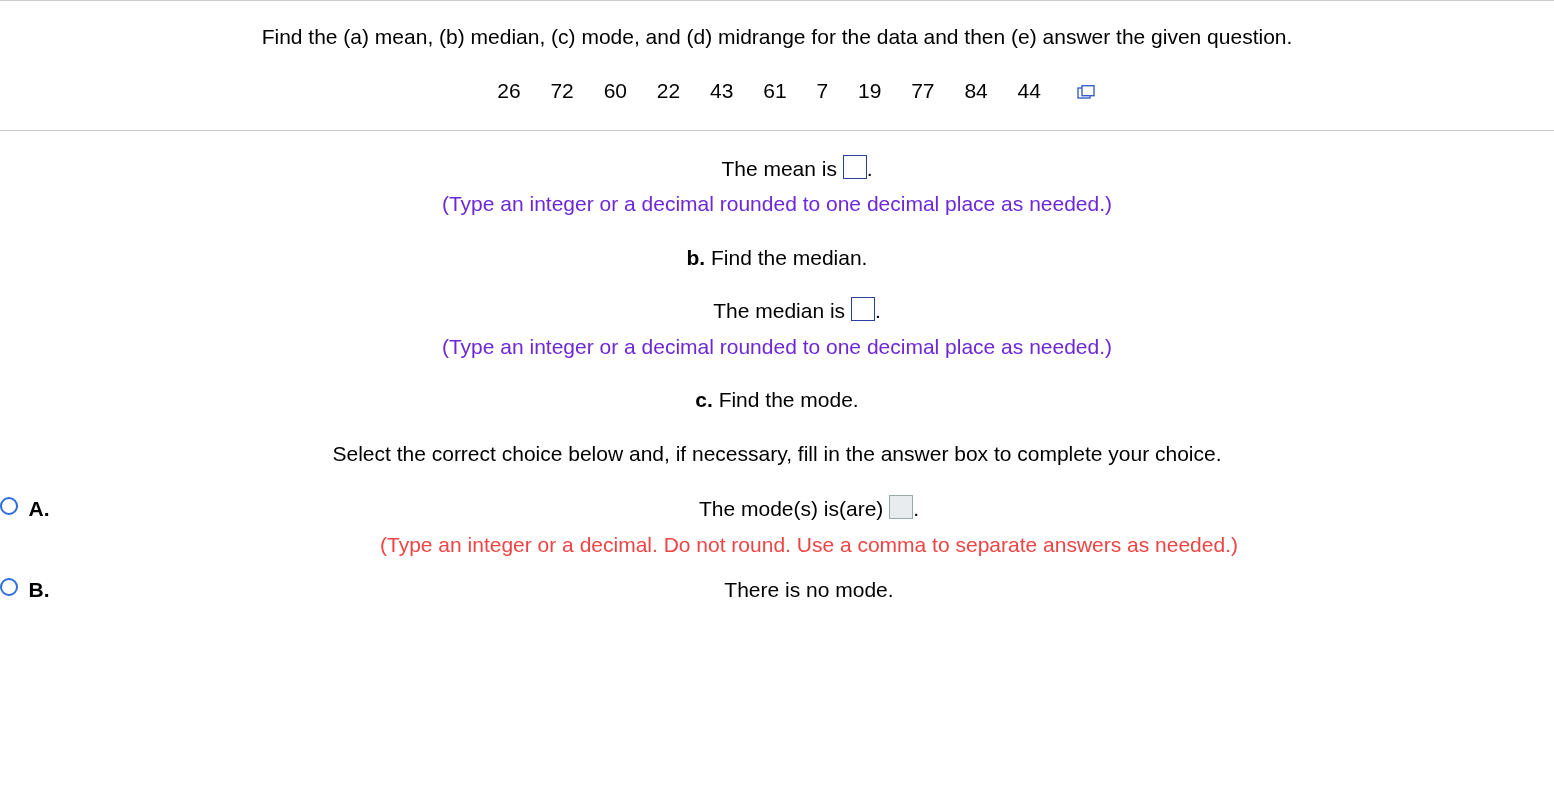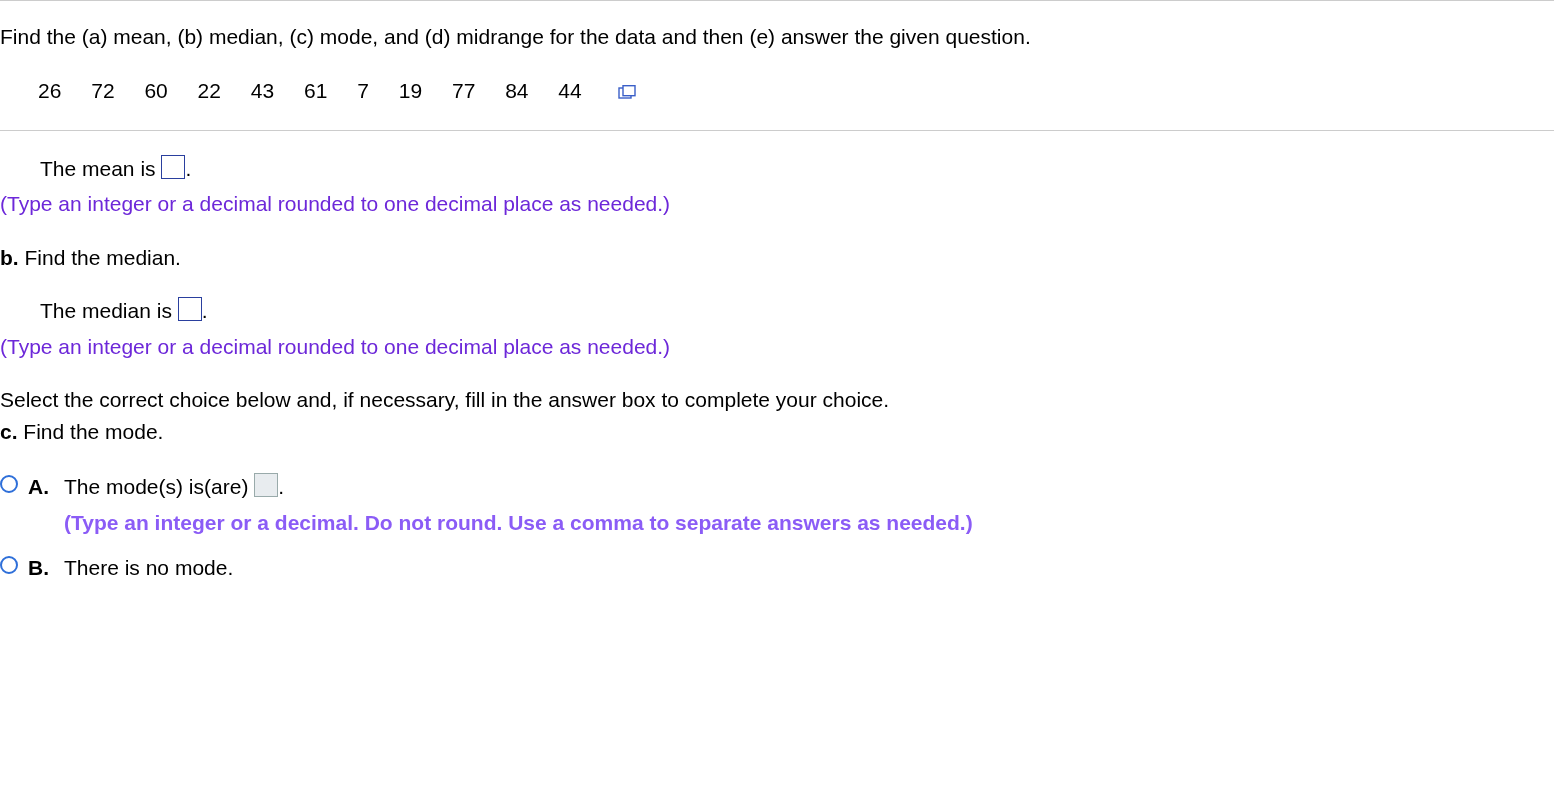--- a/index.html
+++ b/index.html
@@ -7,20 +7,21 @@
     padding: 0;
     font-family: Arial, Helvetica, sans-serif;
     font-size: 21px;
     color: #000;
     background: #fff;
     line-height: 1.5;
   }
   .container {
     width: 1554px;
     box-sizing: border-box;
+    text-align: center;
   }
   .hr {
     border: none;
     border-top: 1px solid #ccc;
     margin: 0;
   }
   .section {
     padding: 14px 0 14px 0;
   }
   .prompt {
@@ -95,23 +96,22 @@
   }
   .choice-letter {
     font-weight: bold;
     margin-right: 14px;
     min-width: 22px;
   }
   .choice-body {
     flex: 1;
   }
   .choice-hint {
-    color: #8b5cf6;
+    color: #ef4444;
     margin-top: 4px;
-    font-weight: bold;
   }
 </style>
 </head>
 <body>
 
 <div class="container">
 
   <hr class="hr">
 
   <div class="section prompt">
@@ -151,25 +151,25 @@
       <span class="part-label">b.</span>
       <span>Find the median.</span>
     </div>
     <div class="answer-line">
       <span>The median is </span><span class="input-box"></span><span>.</span>
     </div>
     <div class="hint">(Type an integer or a decimal rounded to one decimal place as needed.)</div>
   </div>
 
   <div class="part">
-    <div style="margin-top:22px;">Select the correct choice below and, if necessary, fill in the answer box to complete your choice.</div>
     <div>
       <span class="part-label">c.</span>
       <span>Find the mode.</span>
     </div>
+    <div style="margin-top:22px;">Select the correct choice below and, if necessary, fill in the answer box to complete your choice.</div>
 
     <div class="choices">
 
       <div class="choice-row">
         <span class="radio"></span>
         <span class="choice-letter">A.</span>
         <div class="choice-body">
           <div>
             <span>The mode(s) is(are) </span><span class="input-box disabled"></span><span>.</span>
           </div>

